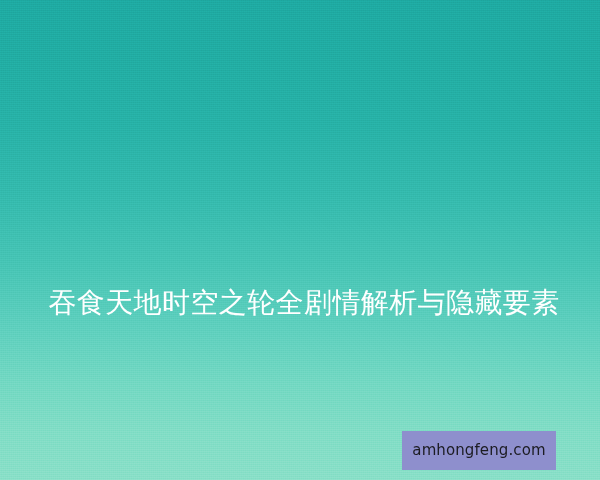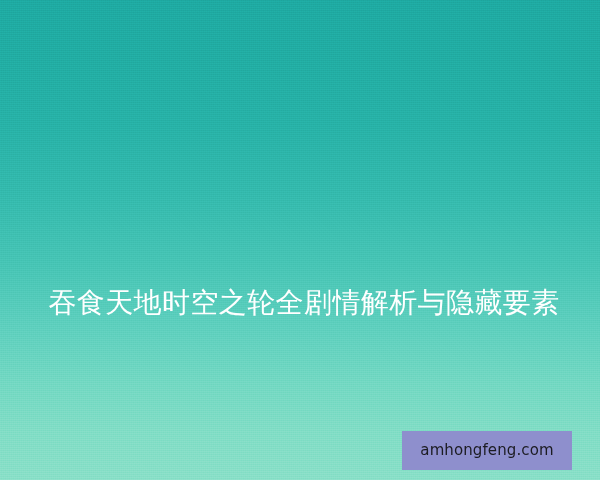--- a/index.html
+++ b/index.html
@@ -70,21 +70,21 @@
     user-select: none;
   }
   #headline .line {
     display: block;
   }
   
   #watermark-badge {
     position: absolute;
     left: 402px;
     top: 431px;
-    width: 170px;
+    width: 154px;
     height: 39px;
     background: #8e8fcd;
     display: flex;
     align-items: center;
     justify-content: center;
   }
   #watermark-text {
     color: #1c1c22;
     font-size: 15px;
     line-height: 1;

